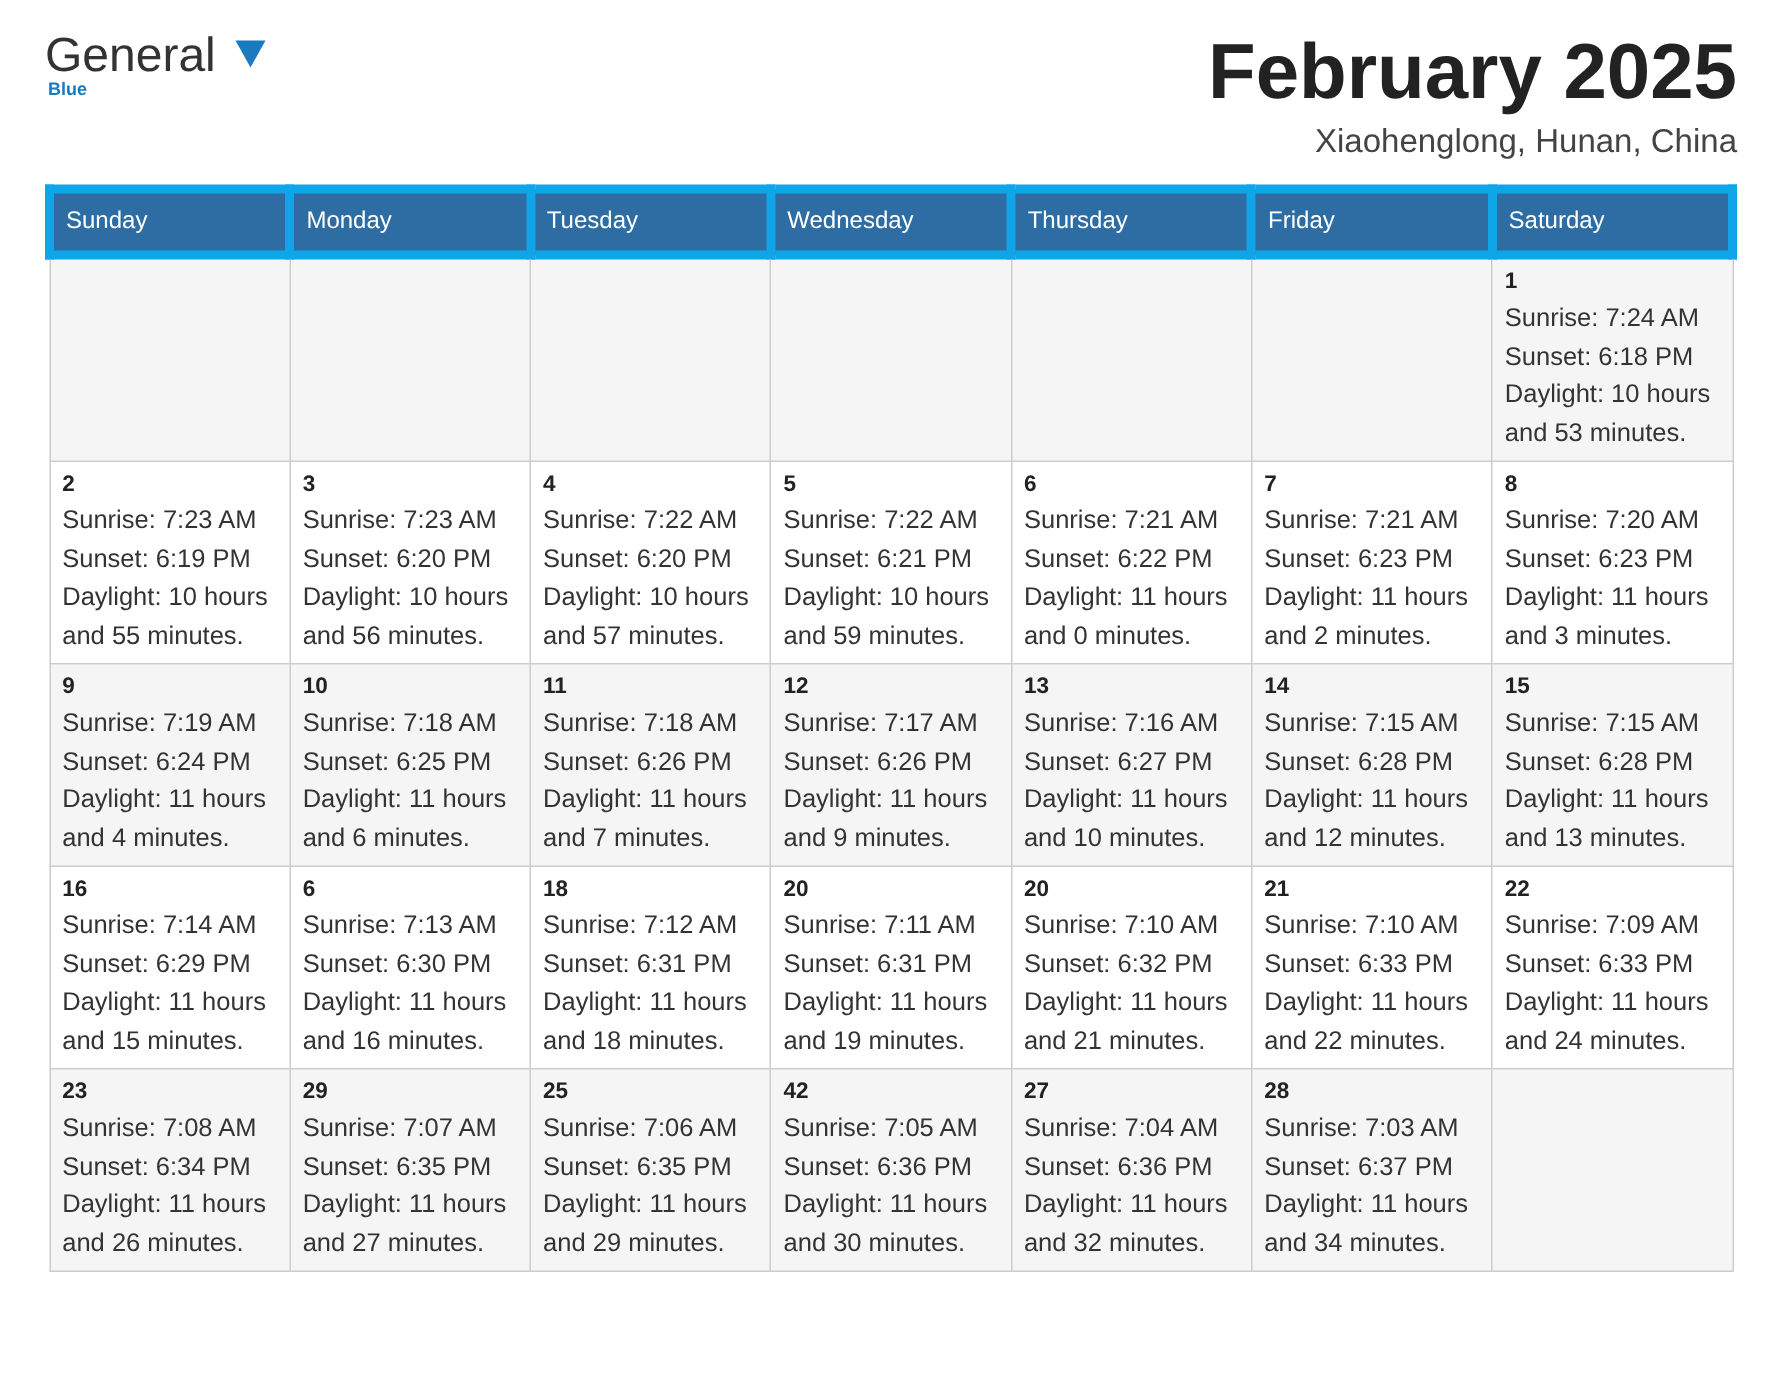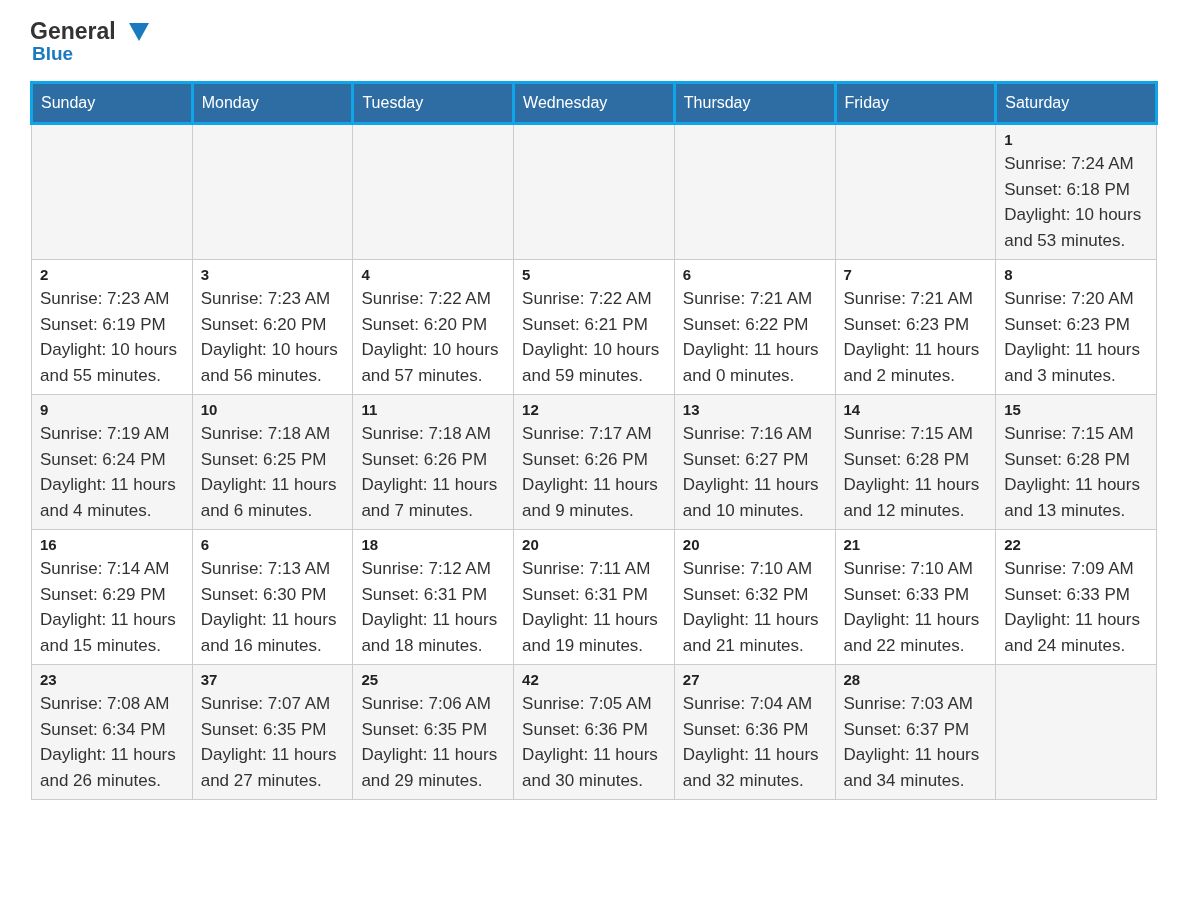--- a/index.html
+++ b/index.html
@@ -17,40 +17,40 @@
       margin-bottom: 16px;
     }
     .logo {
       display: flex;
       flex-direction: column;
       align-items: flex-start;
     }
     .logo-text {
       display: flex;
       align-items: center;
-      font-size: 23px;
-      font-weight: bold;
+      font-size: 32px;
+      font-weight: normal;
       color: #333;
       line-height: 1;
       gap: 11px;
     }
     .logo-general { color: #333; }
     .logo-triangle {
       width: 0;
       height: 0;
       border-left: 10px solid transparent;
       border-right: 10px solid transparent;
       border-bottom: 18px solid #1a7abf;
       display: inline-block;
       margin-left: 2px;
       transform: rotate(180deg);
     }
     .logo-subtitle {
       color: #1a7abf;
-      font-size: 19px;
+      font-size: 12px;
       font-weight: bold;
       margin-left: 2px;
     }
     .title-block {
       text-align: right;
     }
     .title-block h1 {
       font-size: 52px;
       font-weight: bold;
       color: #222;
@@ -66,21 +66,21 @@
       width: 100%;
       border-collapse: collapse;
       border: 1px solid #ccc;
     }
     .calendar thead tr th {
       background: #2e6da4;
       color: #fff;
       font-size: 16px;
       font-weight: normal;
       padding: 10px 8px;
-      border: 3px solid #0ea5e9;
+      border: 6px solid #0ea5e9;
       text-align: left;
     }
     .calendar tbody tr td {
       vertical-align: top;
       border: 1px solid #ccc;
       padding: 6px 8px;
       width: calc(100% / 7);
       min-height: 110px;
       height: 120px;
       font-size: 13px;
@@ -114,20 +114,22 @@
 
 <div class="header">
   <div class="logo">
     <div class="logo-text">
       <span class="logo-general">General</span>
       <span class="logo-triangle"></span>
     </div>
     <div class="logo-subtitle">Blue</div>
   </div>
   <div class="title-block">
+    <h1>February 2025</h1>
+    <h2>Xiaohenglong, Hunan, China</h2>
   </div>
 </div>
 
 <table class="calendar">
   <thead>
     <tr>
       <th>Sunday</th>
       <th>Monday</th>
       <th>Tuesday</th>
       <th>Wednesday</th>
@@ -238,21 +240,21 @@
           <span class="day-number">22</span>
           <div class="day-info">Sunrise: 7:09 AM<br>Sunset: 6:33 PM<br>Daylight: 11 hours<br>and 24 minutes.</div>
         </td>
       </tr>
       <tr>
         <td>
           <span class="day-number">23</span>
           <div class="day-info">Sunrise: 7:08 AM<br>Sunset: 6:34 PM<br>Daylight: 11 hours<br>and 26 minutes.</div>
         </td>
         <td>
-          <span class="day-number">37</span>
+          <span class="day-number">29</span>
           <div class="day-info">Sunrise: 7:07 AM<br>Sunset: 6:35 PM<br>Daylight: 11 hours<br>and 27 minutes.</div>
         </td>
         <td>
           <span class="day-number">25</span>
           <div class="day-info">Sunrise: 7:06 AM<br>Sunset: 6:35 PM<br>Daylight: 11 hours<br>and 29 minutes.</div>
         </td>
         <td>
           <span class="day-number">42</span>
           <div class="day-info">Sunrise: 7:05 AM<br>Sunset: 6:36 PM<br>Daylight: 11 hours<br>and 30 minutes.</div>
         </td>

